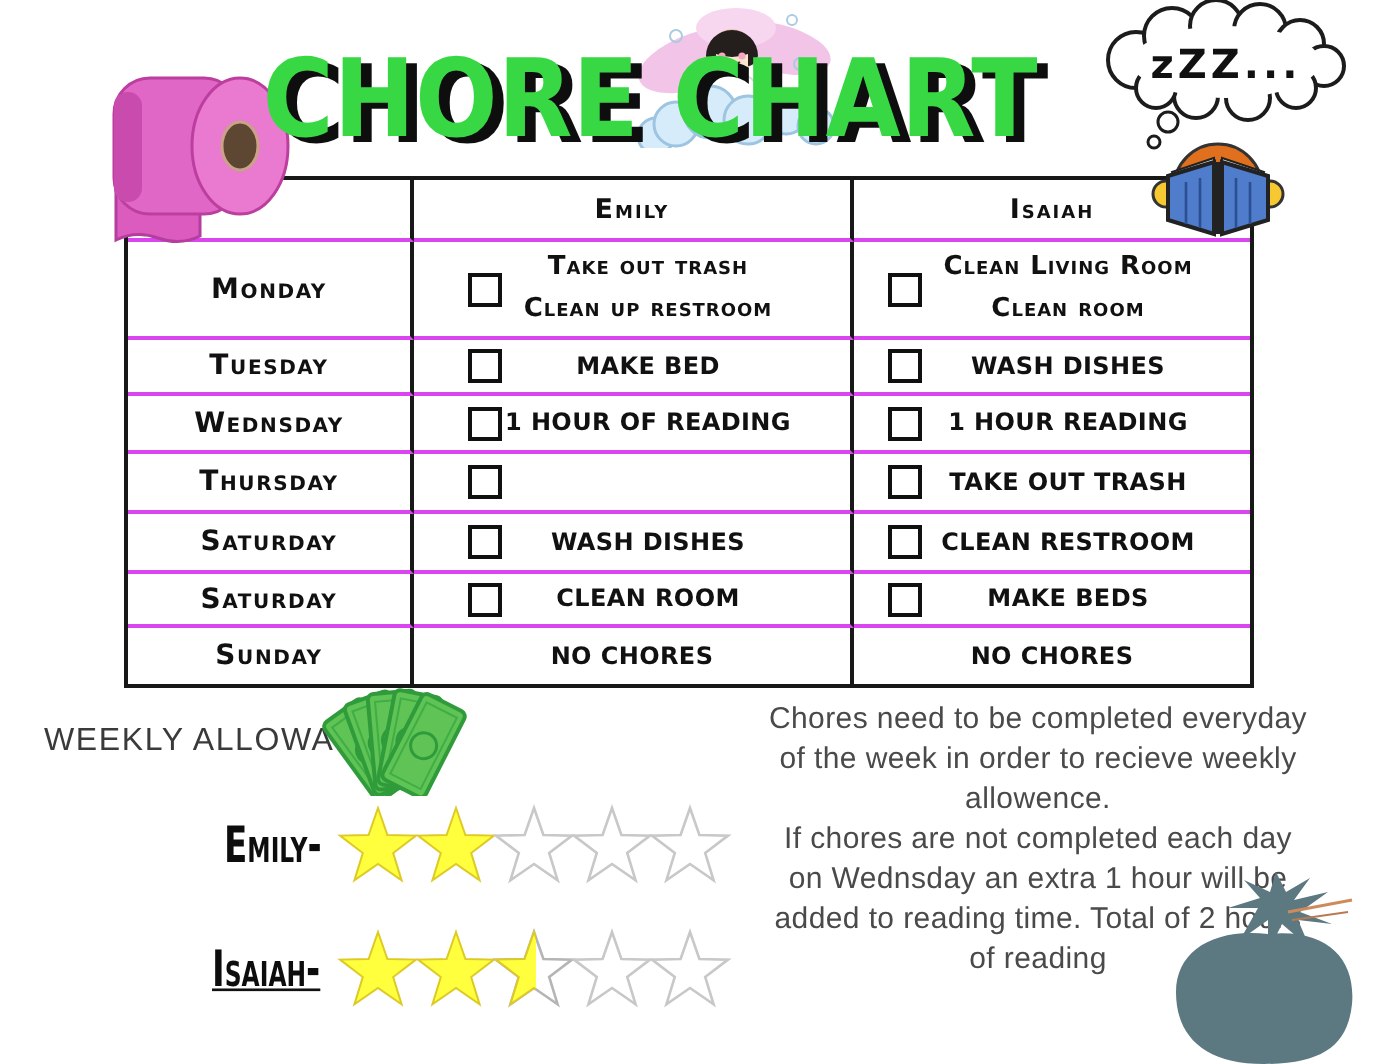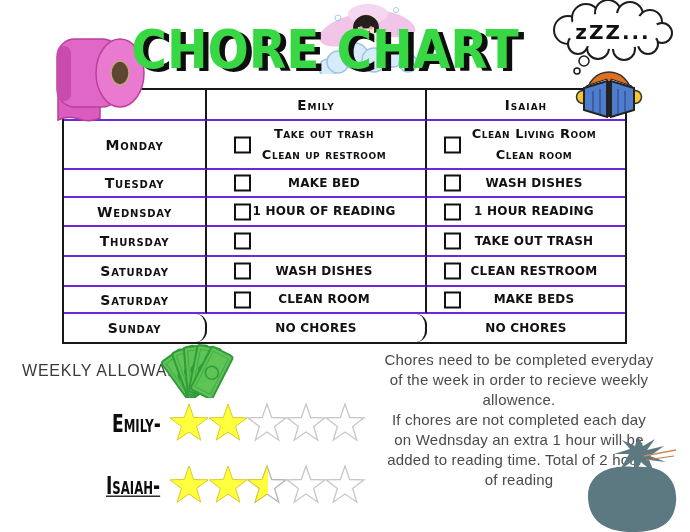--- a/index.html
+++ b/index.html
@@ -10,25 +10,25 @@
   #title{position:absolute;left:100px;top:18px;width:450px;text-align:center;z-index:6;
          font-size:54px;font-weight:bold;color:#38d845;letter-spacing:0px;
          text-shadow:6px 3px 0 #0e0e0e;transform:scaleX(.9);transform-origin:center;
          white-space:nowrap;}
 
   
   #chore-table{position:absolute;left:62px;top:88px;z-index:3;display:grid;
     grid-template-columns:143px 220px 198px;
     grid-template-rows:31px 49px 28px 29px 30px 30px 27px 28px;
     border:2px solid #181818;background:#fff;}
-  .cell{border-right:2px solid #181818;border-bottom:2px solid #6d28d9;background:#fff;
+  .cell{border-right:2px solid #181818;border-bottom:2px solid #d946ef;background:#fff;
         display:flex;align-items:center;justify-content:center;position:relative;
         box-sizing:border-box;}
   .cell:nth-child(3n){border-right:none;}
-  .cell:nth-last-child(-n+3){border-bottom:none;border-radius:11px;}
+  .cell:nth-last-child(-n+3){border-bottom:none;}
   .header-cell{font-variant:small-caps;font-size:13.5px;font-weight:bold;letter-spacing:1px;}
   .day-cell{font-variant:small-caps;font-size:14px;font-weight:bold;letter-spacing:.8px;text-align:right;}
   .chore-cell{font-size:12px;font-weight:bold;letter-spacing:.2px;text-align:center;}
   .chore-cell .lines{padding-left:20px;padding-right:4px;}
   .chore-cell.nocb .lines{padding:0;}
   .chore-cell.sc{font-variant:small-caps;font-size:13px;letter-spacing:.5px;}
   .lines div{line-height:1.55;white-space:nowrap;}
   .cb{position:absolute;left:27px;top:50%;transform:translateY(-50%);
       width:13px;height:13px;border:2.5px solid #101010;background:#fff;}
   .chore-cell.isaiah .cb{left:17px;}

